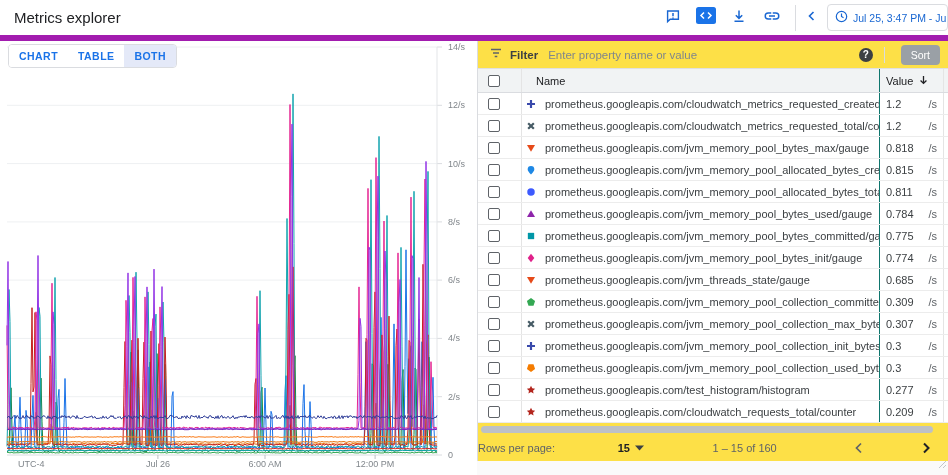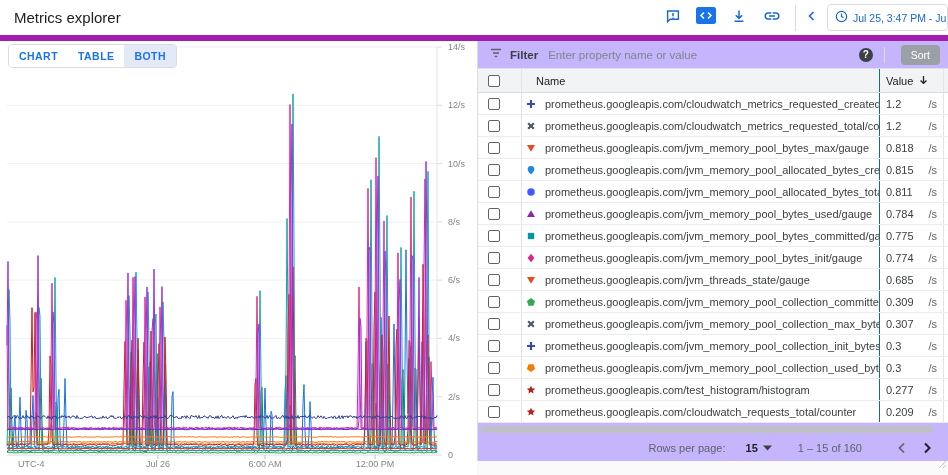--- a/index.html
+++ b/index.html
@@ -19,21 +19,21 @@
 .tabs{position:absolute;top:44px;left:8px;display:flex;border:1px solid #dadce0;border-radius:4px;overflow:hidden;background:#fff;z-index:6}
 .tab{font-size:10.5px;font-weight:700;letter-spacing:.45px;color:#1a73e8;padding:5px 10px;cursor:pointer;background:#fff}
 .tab.active{background:#e4e9f8}
 
 
 .chart{position:absolute;left:0;top:40px;width:476px;height:435px;z-index:1}
 .chart svg{display:block}
 text.ax{font-size:9px;fill:#80868b}
 
 
-.panel{position:absolute;left:477px;top:41px;width:471px;height:420px;border-left:1px solid #dadce0;background:#c4b5fd;display:flex;flex-direction:column;z-index:2}
+.panel{position:absolute;left:477px;top:41px;width:471px;height:420px;border-left:1px solid #dadce0;background:#fde047;display:flex;flex-direction:column;z-index:2}
 .filter-row{height:28px;display:flex;align-items:center;padding:0 8px 0 11px;border-bottom:1px solid #e0e0e0;flex:none}
 .filter-label{font-size:11.5px;font-weight:700;color:#3c4043;margin:0 10px 0 7px}
 .filter-input{flex:1;border:none;outline:none;font-size:11.5px;color:#202124;font-family:inherit;min-width:0;background:transparent}
 .filter-input::placeholder{color:#80868b}
 .help-btn{width:14px;height:14px;border-radius:50%;background:#3c4043;color:#fff;font-size:10px;font-weight:700;display:flex;align-items:center;justify-content:center;margin:0 7px;flex:none;cursor:pointer}
 .fvdiv{width:1px;height:16px;background:#dadce0;margin:0 4px;flex:none}
 .sort-btn{background:#9aa0a6;color:#fff;font-size:10.5px;border:none;border-radius:4px;padding:4px 10px;margin-left:12px;font-family:inherit;flex:none;cursor:pointer}
 
 .thead{height:24px;display:flex;align-items:center;background:#f1f3f4;border-bottom:1px solid #dadce0;flex:none;font-size:11px;font-weight:400;color:#202124}
 .col-cb{width:44px;flex:none;display:flex;align-items:center;padding-left:10px;align-self:stretch;border-right:1px solid #e4e4e4}
@@ -43,21 +43,21 @@
 .col-val{width:64px;flex:none;display:flex;align-items:center;align-self:stretch;border-left:1px solid #0f766e;padding:4px 6px}
 .col-sp{width:5px;flex:none;align-self:stretch;border-left:1px solid #e4e4e4}
 .rows{flex:none}
 .trow{height:22px;display:flex;align-items:center;border-bottom:1px solid #ececec;font-size:11px;color:#3c4043;background:#fff}
 .micon{width:10px;height:12px;margin-right:9px;flex:none;display:flex;align-items:center}
 .nm{white-space:nowrap;overflow:hidden}
 .v{flex:1}
 .u{color:#5f6368}
 .hscroll{height:12px;display:flex;align-items:center;padding:0 3px;flex:none}
 .hthumb{height:7px;border-radius:4px;background:#bdc1c6;width:452px;cursor:pointer}
-.pager{flex:1;display:flex;align-items:center;justify-content:flex-end;font-size:11px;color:#5f6368;padding-right:8px}
+.pager{flex:1;display:flex;align-items:center;justify-content:space-between;font-size:11px;color:#5f6368;padding-right:8px}
 .rpp{margin-right:20px}
 .rpp-sel{color:#202124;font-weight:700;margin-right:26px;display:flex;align-items:center;gap:5px;cursor:pointer}
 .range{margin-right:26px}
 .pg-btn{width:26px;display:flex;justify-content:center;cursor:pointer}
 
 .bottom-strip{position:absolute;left:477px;top:461px;width:471px;height:14px;background:#fafafa;z-index:1}
 .resize-handle{position:absolute;right:1px;bottom:2px;z-index:3}
 </style>
 </head>
 <body>

